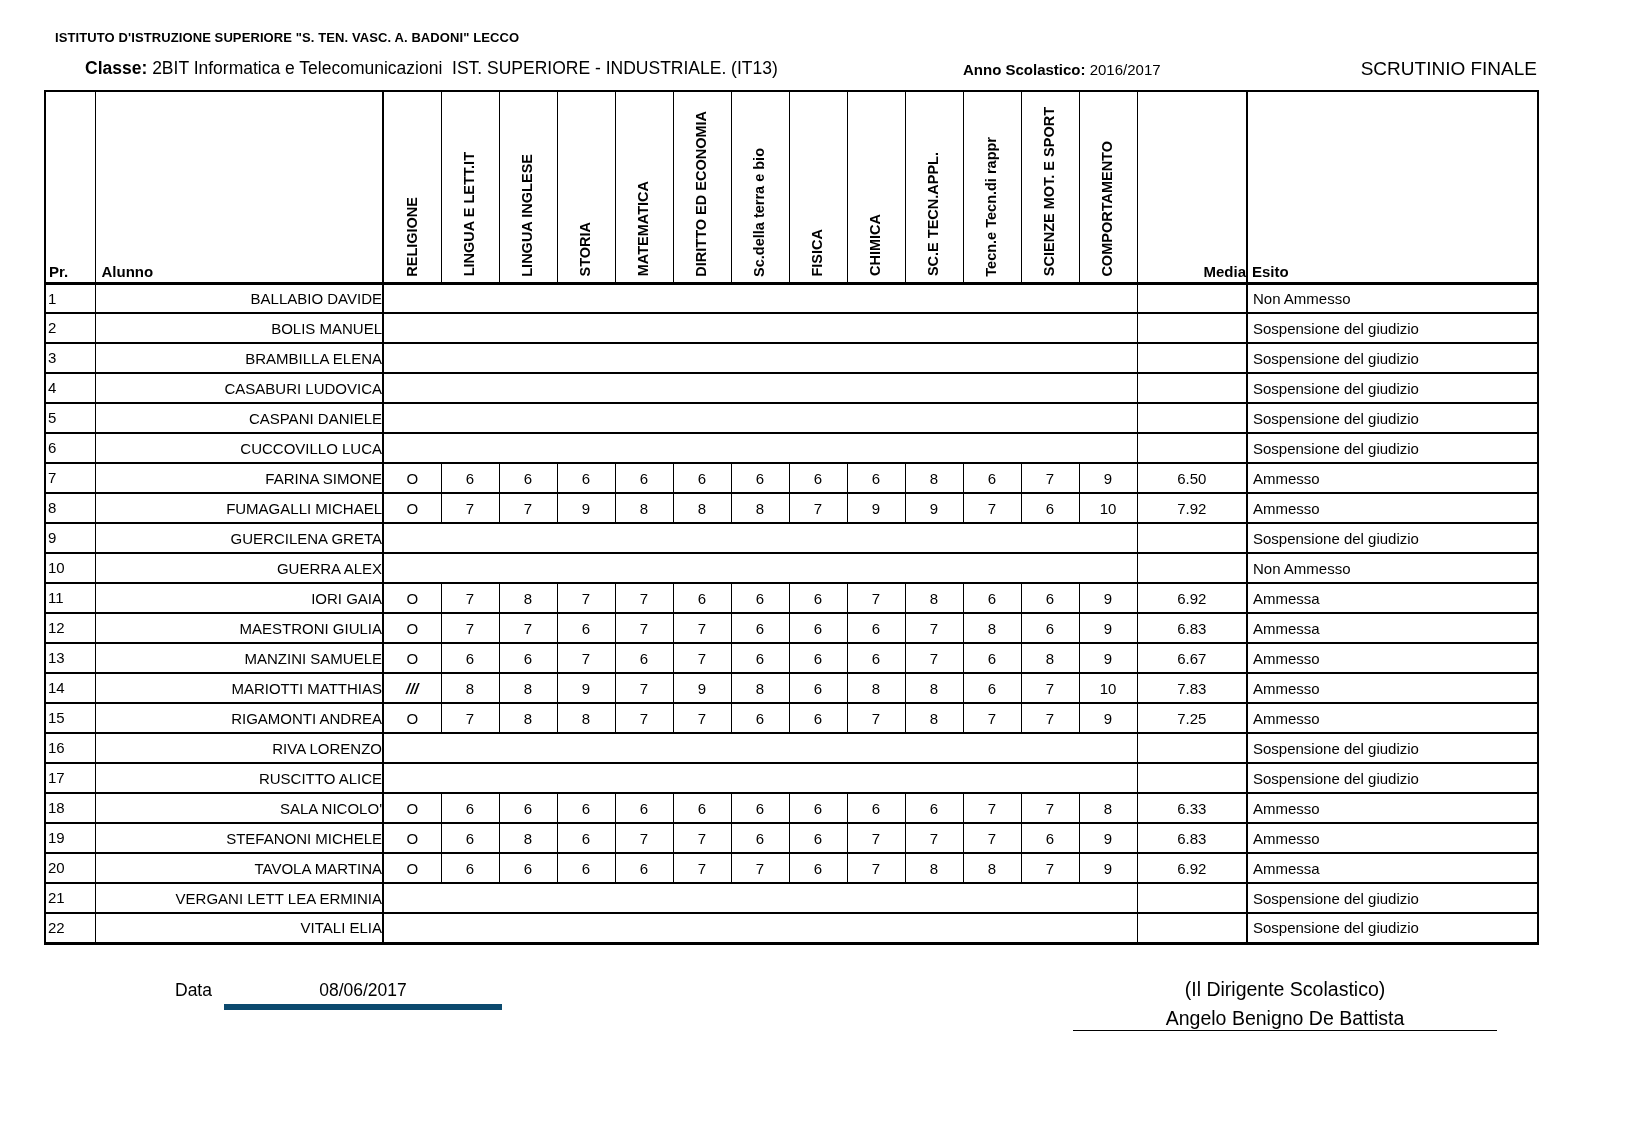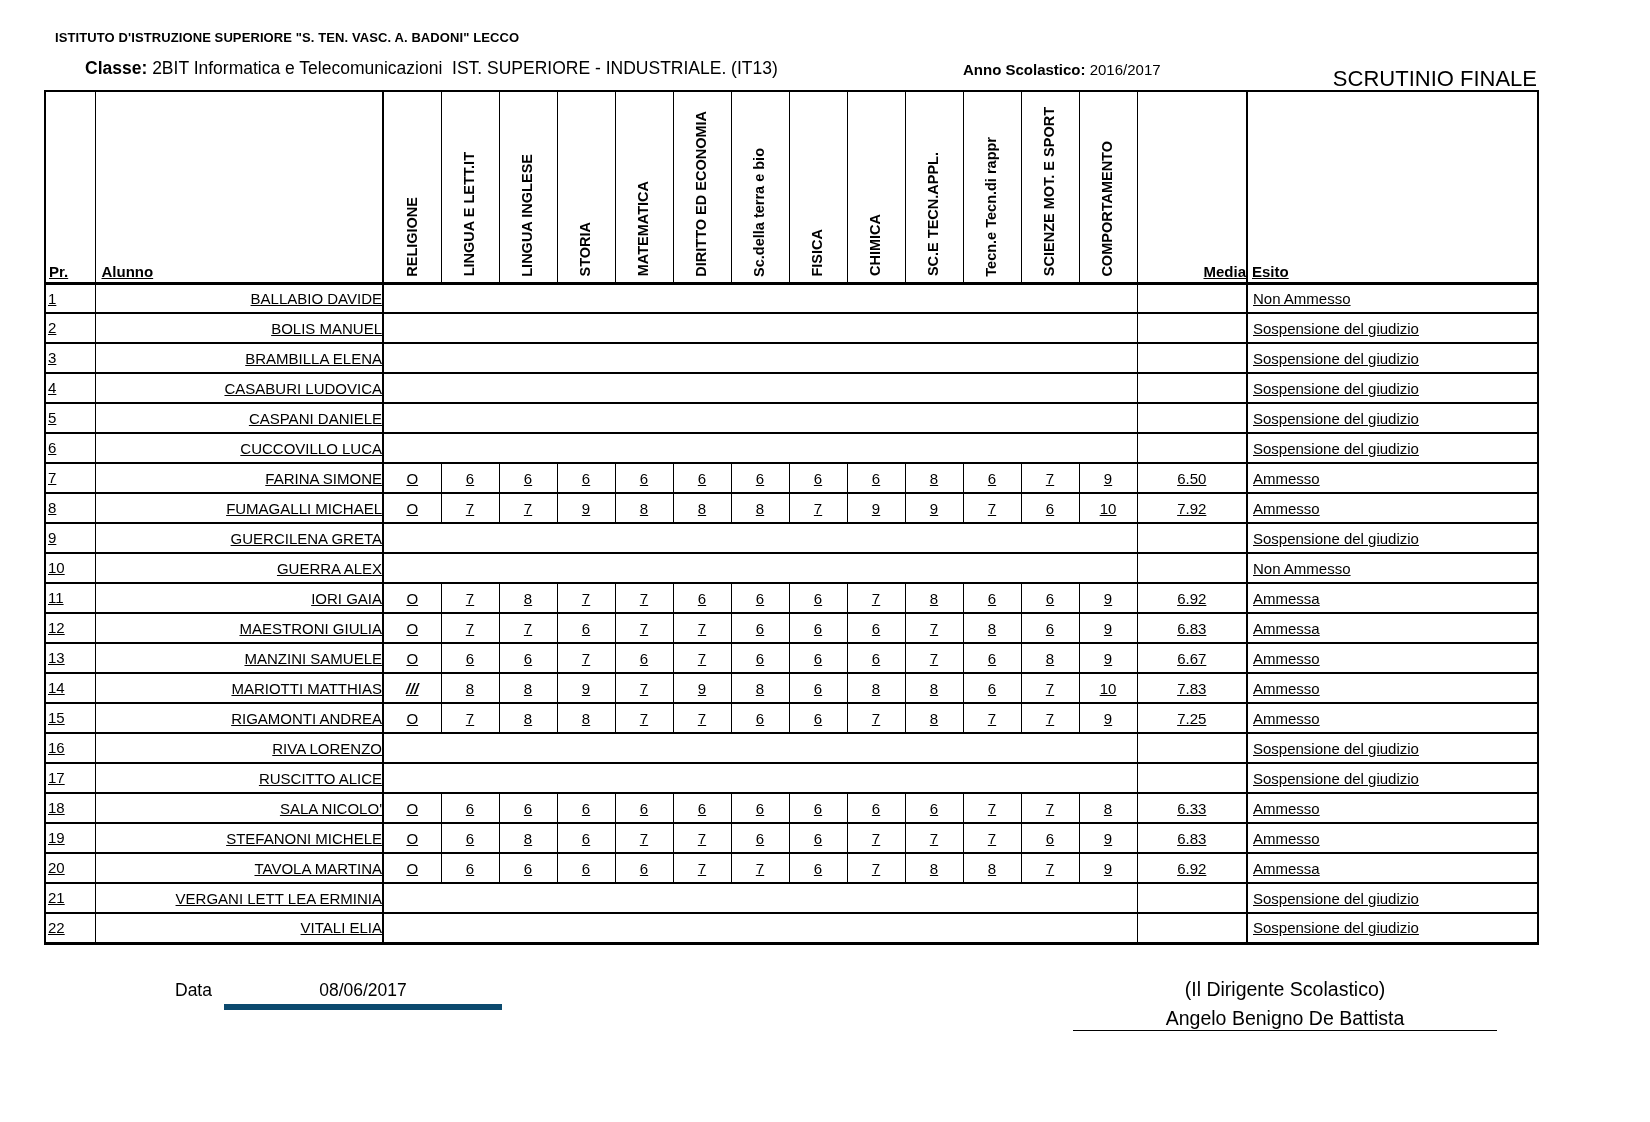--- a/index.html
+++ b/index.html
@@ -17,32 +17,31 @@
   }
   .classe-line {
     position: absolute; left: 85px; top: 58px;
     font-size: 17.5px; white-space: pre;
   }
   .anno-line {
     position: absolute; left: 963px; top: 61px;
     font-size: 15px; white-space: pre;
   }
   .scrutinio {
-    position: absolute; right: 113px; top: 66px;
-    font-size: 22px;
+    position: absolute; right: 113px; top: 58px;
+    font-size: 19px;
   }
   .b { font-weight: bold; }
 
   table.grid {
     position: absolute; left: 44px; top: 90px;
     border-collapse: collapse; table-layout: fixed;
     width: 1493px;
     border: 2px solid #000;
     border-bottom-width: 3px;
-    text-decoration: underline;
   }
   .grid th, .grid td { border: 1px solid #000; }
   .grid thead tr { height: 192px; }
   .grid thead th {
     vertical-align: bottom;
     border-bottom: 3px solid #000;
     font-size: 15px;
     padding-bottom: 2px;
     background: #fff;
   }

